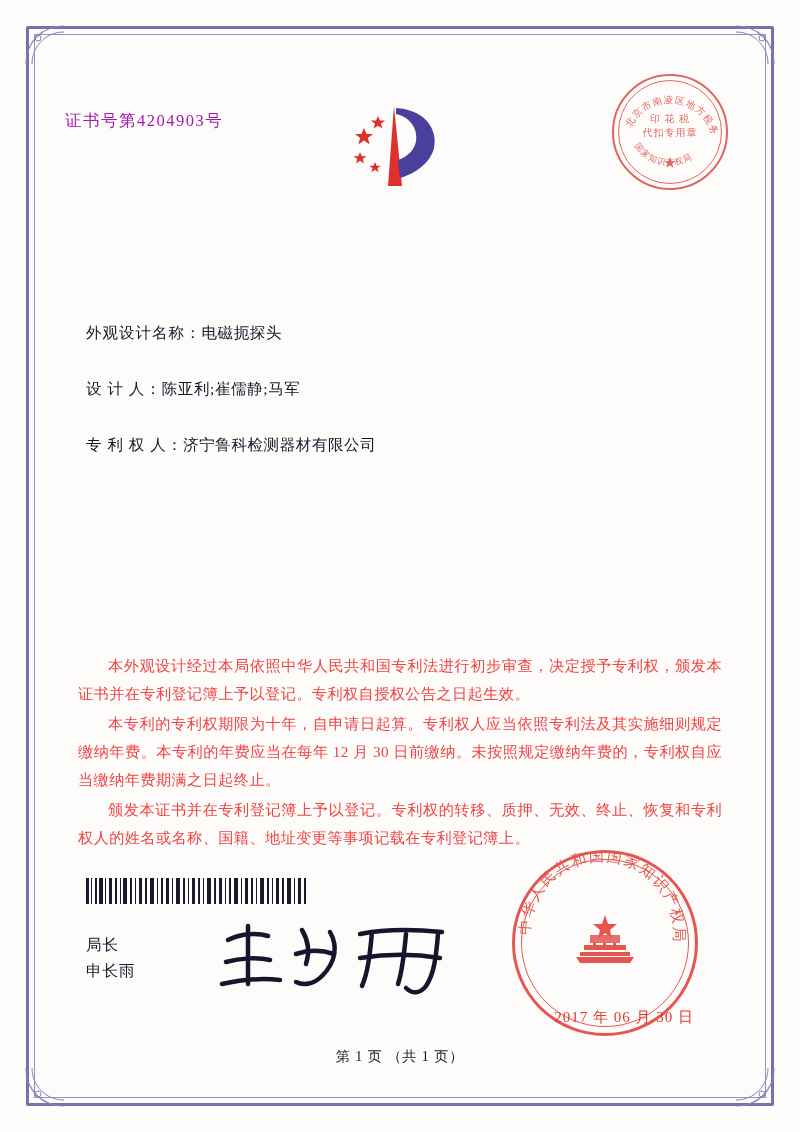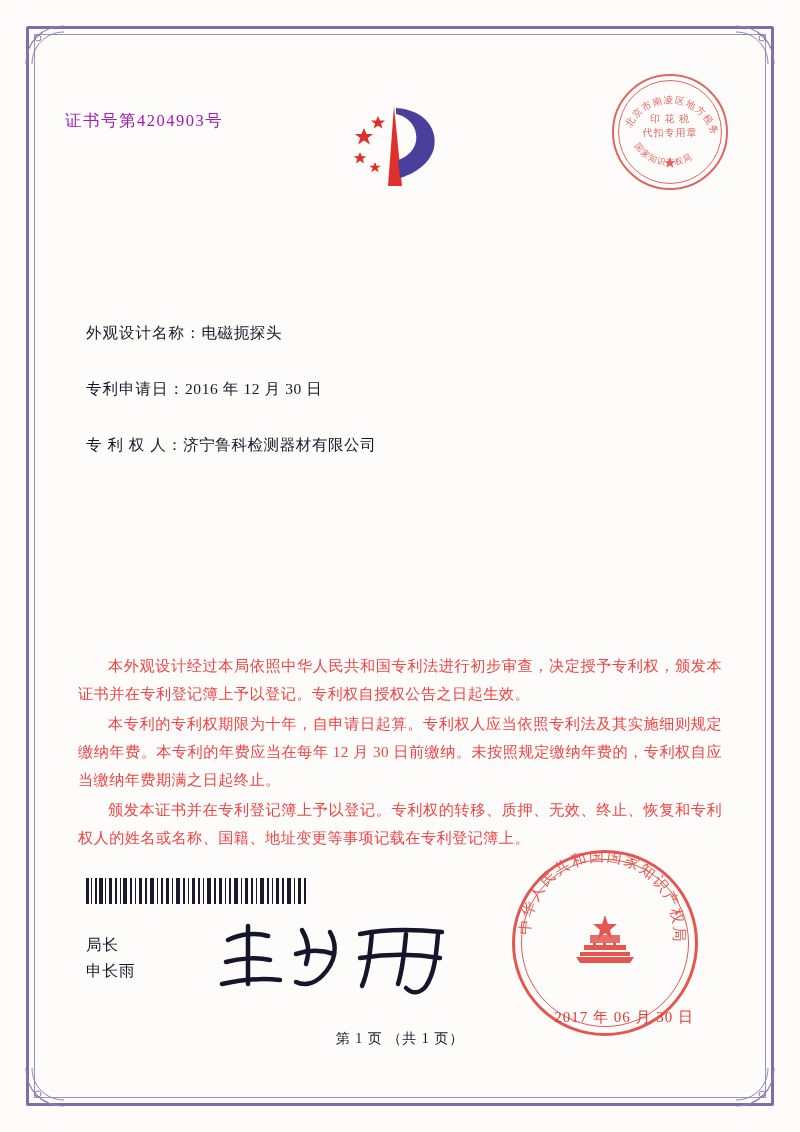--- a/index.html
+++ b/index.html
@@ -225,21 +225,21 @@
     font-size: 15px;
     color: #e03a32;
     letter-spacing: 1px;
     font-family: "Liberation Serif", serif;
   }
 
   .pagenum {
     position: absolute;
     left: 0;
     right: 0;
-    bottom: 24px;
+    bottom: 6px;
     text-align: center;
     font-size: 14px;
     color: #15152b;
     letter-spacing: 1px;
   }
 </style>
 </head>
 <body>
 
 <div class="page">
@@ -315,21 +315,21 @@
       </div>
       <div class="seal-star">★</div>
     </div>
 
 
     <div class="fields">
       <div class="field">
         <span class="lbl">外观设计名称：</span><span class="val">电磁扼探头</span>
       </div>
       <div class="field">
-        <span class="lbl">专利申请日：</span><span class="val">2016 年 12 月 30 日</span>
+        <span class="lbl">设 计 人：</span><span class="val">陈亚利;崔儒静;马军</span>
       </div>
       <div class="field">
         <span class="lbl">专 利 权 人：</span><span class="val">济宁鲁科检测器材有限公司</span>
       </div>
     </div>
 
     <div class="paras">
       <p>本外观设计经过本局依照中华人民共和国专利法进行初步审查，决定授予专利权，颁发本证书并在专利登记簿上予以登记。专利权自授权公告之日起生效。</p>
       <p>本专利的专利权期限为十年，自申请日起算。专利权人应当依照专利法及其实施细则规定缴纳年费。本专利的年费应当在每年 12 月 30 日前缴纳。未按照规定缴纳年费的，专利权自应当缴纳年费期满之日起终止。</p>
       <p>颁发本证书并在专利登记簿上予以登记。专利权的转移、质押、无效、终止、恢复和专利权人的姓名或名称、国籍、地址变更等事项记载在专利登记簿上。</p>

